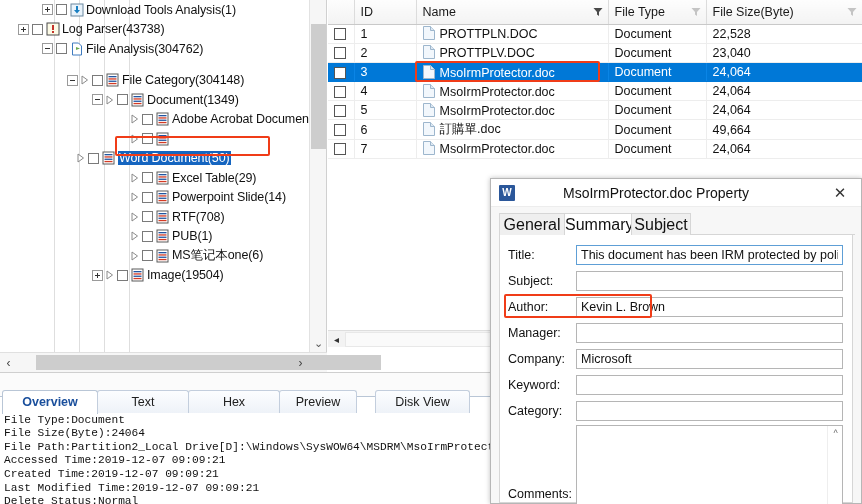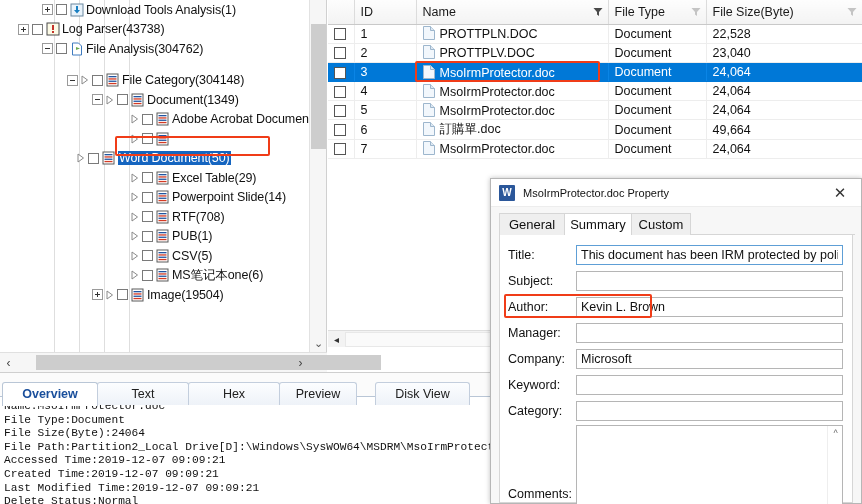--- a/index.html
+++ b/index.html
@@ -255,21 +255,21 @@
     border-top: 1px solid #cfcfcf;
   }
   #tabstrip {
     position: relative;
     height: 24px;
     background: #fbfbfb;
     border-bottom: 1px solid #b9c6d6;
   }
   .tab {
     position: absolute;
-    top: 9px;
+    top: 17px;
     height: 23px;
     line-height: 22px;
     text-align: center;
     font-size: 12.5px;
     color: #202020;
     background: linear-gradient(#fcfdff, #eef2f8);
     border: 1px solid #c3cedd;
     border-bottom: none;
     border-radius: 3px 3px 0 0;
     cursor: pointer;
@@ -313,21 +313,21 @@
     width: 16px; height: 16px;
     background: #2b579a;
     color: #fff;
     font-size: 10px;
     font-weight: bold;
     display: flex; align-items: center; justify-content: center;
     margin-right: 8px;
     flex: 0 0 auto;
     border-radius: 1px;
   }
-  #dlg-title-text { font-size: 11px; color: #111; }
+  #dlg-title-text { font-size: 14px; color: #111; margin-left: 40px; }
   #dlg-close {
     position: absolute;
     right: 0; top: 0;
     width: 42px; height: 28px;
     display: flex; align-items: center; justify-content: center;
     font-size: 15px;
     color: #333;
     cursor: pointer;
   }
   #dlg-tabs {
@@ -335,21 +335,21 @@
     height: 22px;
     margin: 6px 0 0 8px;
     border-bottom: 1px solid #d6d6d6;
     width: 356px;
   }
   .dtab {
     position: absolute;
     top: 0; height: 22px;
     line-height: 21px;
     text-align: center;
-    font-size: 13px;
+    font-size: 16px;
     color: #111;
     background: #efefef;
     border: 1px solid #d6d6d6;
     border-bottom: none;
     cursor: pointer;
   }
   .dtab.active {
     background: #ffffff;
     border-bottom: 1px solid #ffffff;
     height: 23px;
@@ -637,39 +637,20 @@
             <span class="node-icon">
               <svg width="14" height="14" viewBox="0 0 14 14">
                 <rect x="1" y="1" width="11" height="12" fill="#fff" stroke="#5a5a5a" stroke-width="1"></rect>
                 <rect x="2.5" y="3" width="8" height="1.3" fill="#2255a0"></rect>
                 <rect x="2.5" y="5.3" width="8" height="1.3" fill="#d43b24"></rect>
                 <rect x="2.5" y="7.6" width="8" height="1.3" fill="#2255a0"></rect>
                 <rect x="2.5" y="9.9" width="8" height="1.3" fill="#d43b24"></rect>
               </svg>
             </span>
             <span class="node-label">PUB(1)</span>
-          </div>
-          <div class="tree-row" style="padding-left: 117px;">
-            <span class="expander none"></span>
-            <span class="arrow-wrap">
-              <svg width="9" height="10" viewBox="0 0 9 10">
-                <path d="M1 1 L6.5 5 L1 9 Z" fill="#ffffff" stroke="#8a8a8a" stroke-width="1"></path>
-              </svg>
-            </span>
-            <span class="cbox"></span>
-            <span class="node-icon">
-              <svg width="14" height="14" viewBox="0 0 14 14">
-                <rect x="1" y="1" width="11" height="12" fill="#fff" stroke="#5a5a5a" stroke-width="1"></rect>
-                <rect x="2.5" y="3" width="8" height="1.3" fill="#2255a0"></rect>
-                <rect x="2.5" y="5.3" width="8" height="1.3" fill="#d43b24"></rect>
-                <rect x="2.5" y="7.6" width="8" height="1.3" fill="#2255a0"></rect>
-                <rect x="2.5" y="9.9" width="8" height="1.3" fill="#d43b24"></rect>
-              </svg>
-            </span>
-            <span class="node-label">CSV(5)</span>
           </div>
           <div class="tree-row" style="padding-left: 117px;">
             <span class="expander none"></span>
             <span class="arrow-wrap">
               <svg width="9" height="10" viewBox="0 0 9 10">
                 <path d="M1 1 L6.5 5 L1 9 Z" fill="#ffffff" stroke="#8a8a8a" stroke-width="1"></path>
               </svg>
             </span>
             <span class="cbox"></span>
             <span class="node-icon">
@@ -836,21 +817,21 @@
 
   <div id="dialog">
     <div id="dlg-title">
       <div class="w-ic">W</div>
       <div id="dlg-title-text">MsoIrmProtector.doc Property</div>
       <div id="dlg-close">✕</div>
     </div>
     <div id="dlg-tabs">
         <div class="dtab" style="left: 0px; width: 66px;">General</div>
         <div class="dtab active" style="left: 65px; width: 68px;">Summary</div>
-        <div class="dtab" style="left: 132px; width: 60px;">Custom</div>
+        <div class="dtab" style="left: 132px; width: 60px;">Subject</div>
       </div>
     <div id="dlg-body">
       <div id="dlg-fields">
           <div class="frow">
             <span class="flabel">Title:</span>
             <input class="finput focus" type="text" value="This document has been IRM protected by policy" style="">
           </div>
           <div class="frow">
             <span class="flabel">Subject:</span>
             <input class="finput" type="text" style="">

